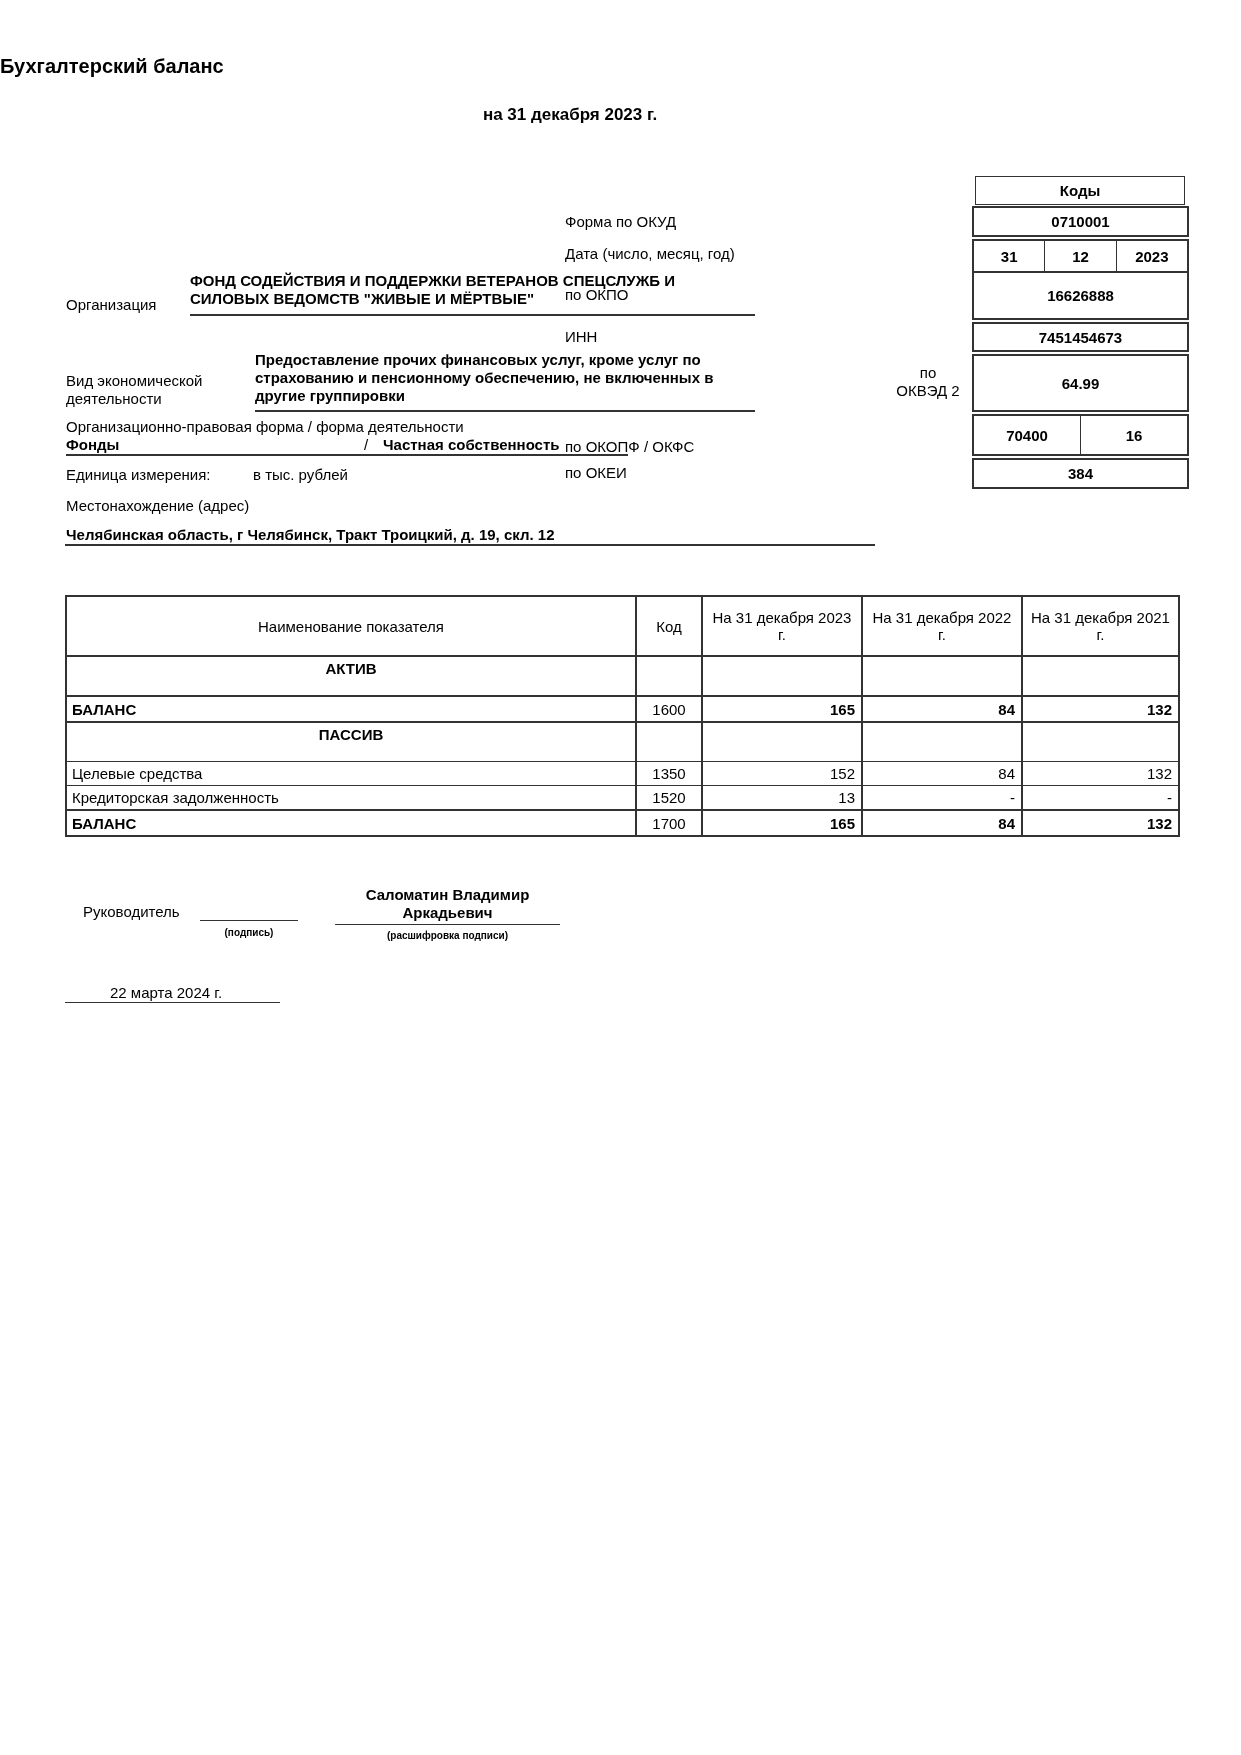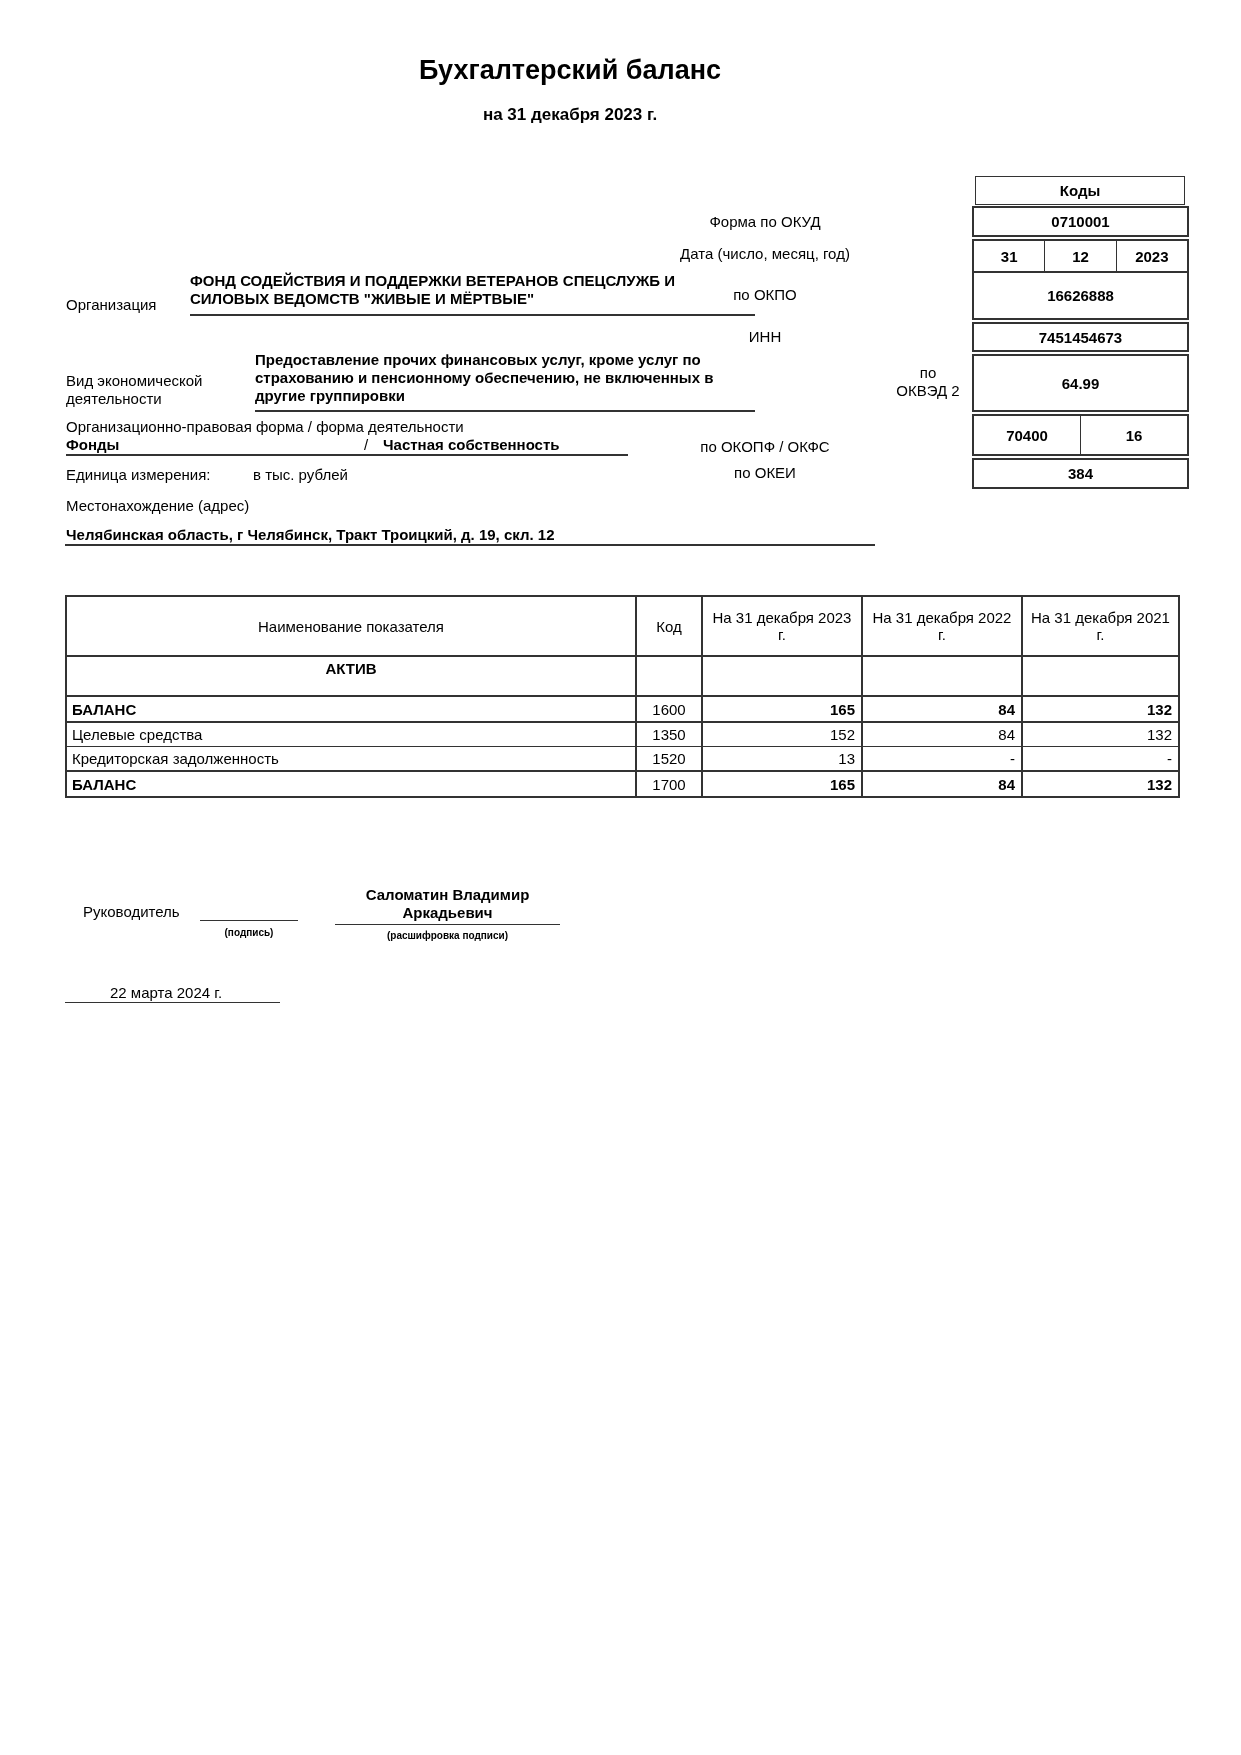--- a/index.html
+++ b/index.html
@@ -4,25 +4,25 @@
 <style>
   html,body { margin:0; padding:0; background:#888; }
   .page {
     position:relative; width:1241px; height:1755px; margin:0 auto;
     background:#ffffff; color:#000;
     font-family:"Liberation Sans", sans-serif; font-size:15px;
     overflow:hidden;
   }
   .abs { position:absolute; }
   .b { font-weight:bold; }
-  .title { left:0; top:55px; width:1140px; text-align:center; font-size:27px; font-weight:bold; }
+  .title { left:0; top:55px; width:1140px; text-align:left; font-size:20px; font-weight:bold; }
   .subtitle { left:0; top:105px; width:1140px; text-align:center; font-size:17px; font-weight:bold; }
 
   
-  .rlabel { left:565px; width:400px; text-align:center; line-height:18px; }
+  .rlabel { left:565px; width:400px; text-align:left; line-height:18px; }
   
   .llabel { line-height:18px; }
 
   
   .cbox {
     left:972px; width:217px; box-sizing:border-box;
     border:2px solid #333; background:#fff;
     display:flex; align-items:center; justify-content:center;
     font-weight:bold; text-align:center;
   }
@@ -148,20 +148,27 @@
         <td class="c-num"></td>
         <td class="c-num"></td>
       </tr>
       <tr class="total-row">
         <td class="c-name">БАЛАНС</td>
         <td class="c-code">1600</td>
         <td class="c-num">165</td>
         <td class="c-num">84</td>
         <td class="c-num">132</td>
       </tr>
+      <tr class="section-row">
+        <td class="c-name">ПАССИВ</td>
+        <td class="c-code"></td>
+        <td class="c-num"></td>
+        <td class="c-num"></td>
+        <td class="c-num"></td>
+      </tr>
       <tr class="data-row">
         <td class="c-name">Целевые средства</td>
         <td class="c-code">1350</td>
         <td class="c-num">152</td>
         <td class="c-num">84</td>
         <td class="c-num">132</td>
       </tr>
       <tr class="data-row">
         <td class="c-name">Кредиторская задолженность</td>
         <td class="c-code">1520</td>

